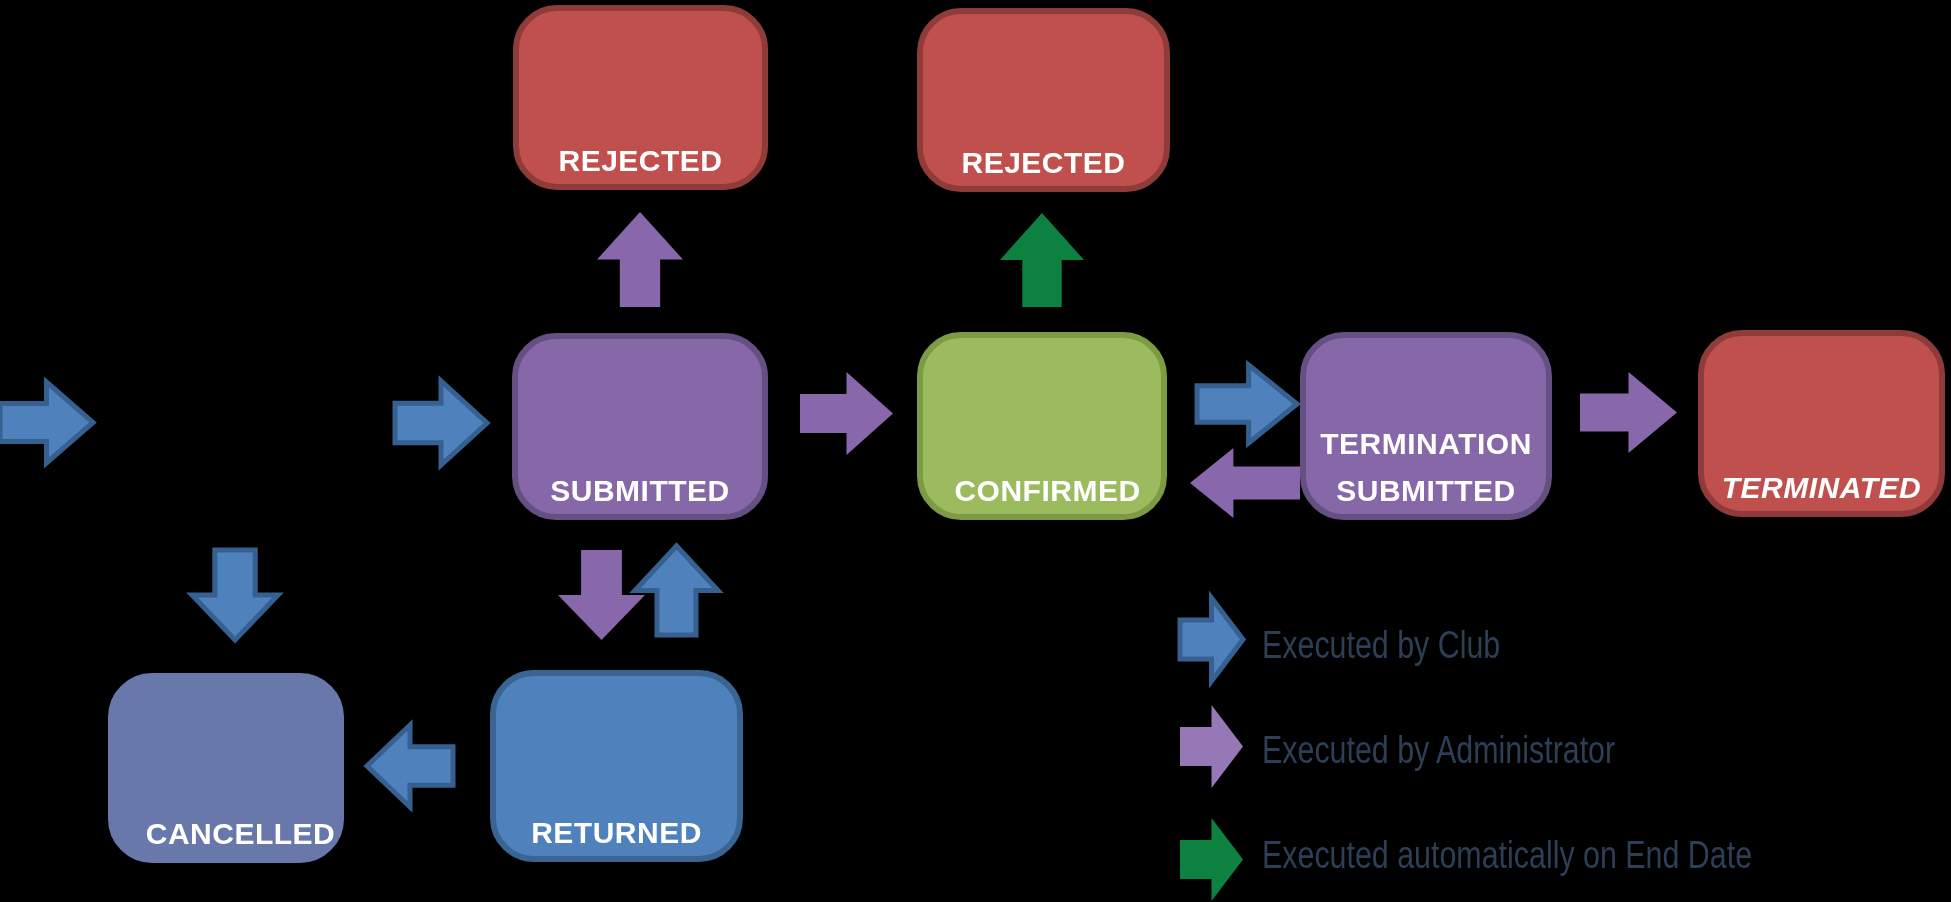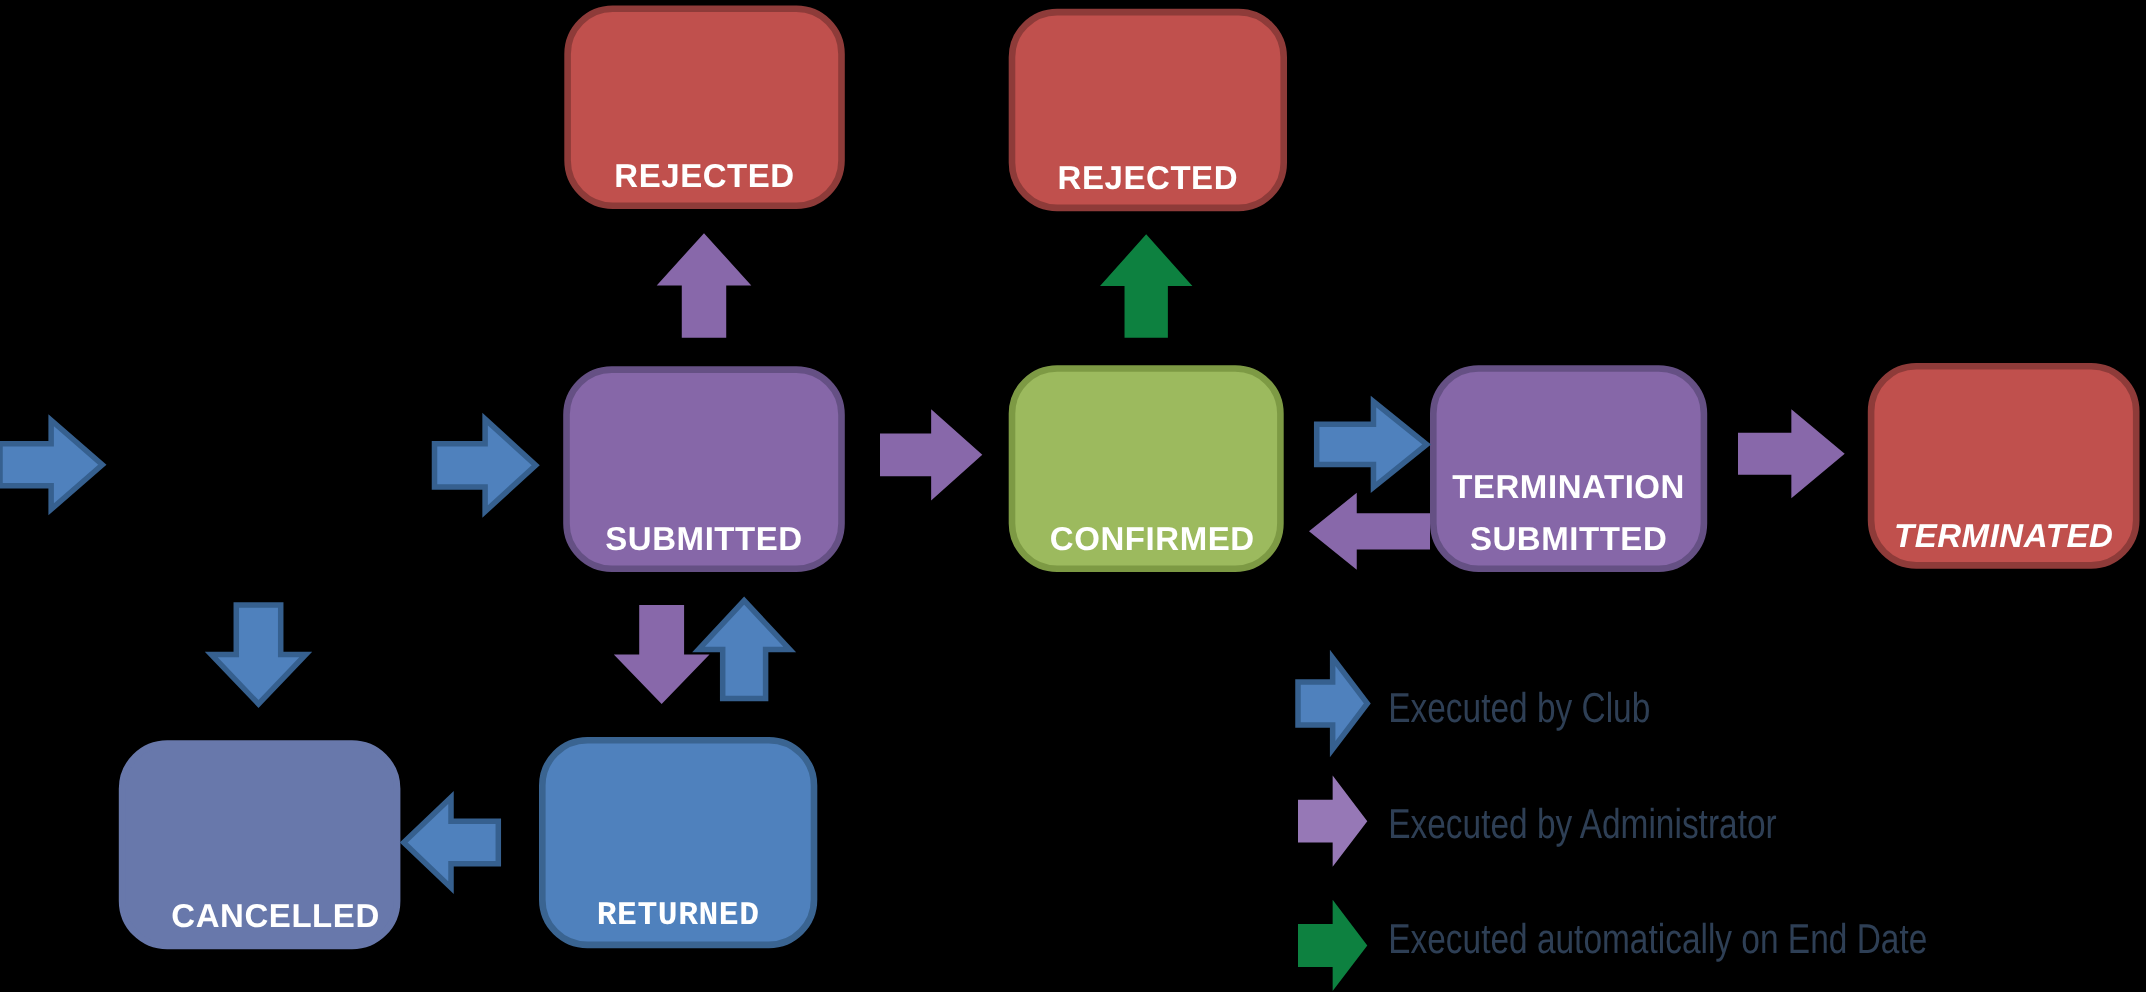--- a/index.html
+++ b/index.html
@@ -55,25 +55,25 @@
     <div class="state" style="left: 917px; top: 332px; width: 250px; height: 188px; background: rgb(156, 186, 94); border-color: rgb(125, 154, 68); padding-left: 11px;">
       <span class="label" style="color: rgb(255, 255, 255);">CONFIRMED</span>
     </div>
     <div class="state" style="left: 1300px; top: 332px; width: 252px; height: 188px; background: rgb(134, 103, 168); border-color: rgb(101, 80, 132);">
       <span class="label" style="color: rgb(255, 255, 255); margin-top: 44px;">TERMINATION
 SUBMITTED</span>
     </div>
     <div class="state" style="left: 1698px; top: 330px; width: 247px; height: 187px; background: rgb(192, 80, 77); border-color: rgb(142, 59, 57); font-style: italic;">
       <span class="label" style="color: rgb(255, 255, 255);">TERMINATED</span>
     </div>
-    <div class="state" style="left: 108px; top: 673px; width: 256px; height: 190px; background: rgb(104, 120, 171); border-color: rgb(104, 120, 171); padding-left: 29px;">
+    <div class="state" style="left: 108px; top: 673px; width: 236px; height: 190px; background: rgb(104, 120, 171); border-color: rgb(104, 120, 171); padding-left: 29px;">
       <span class="label" style="color: rgb(255, 255, 255);">CANCELLED</span>
     </div>
     <div class="state" style="left: 490px; top: 670px; width: 253px; height: 192px; background: rgb(79, 129, 189); border-color: rgb(58, 100, 145);">
-      <span class="label" style="color: rgb(255, 255, 255); font-family: Liberation Mono, monospace;">RETURNED</span>
+      <span class="label" style="color: rgb(255, 255, 255);">RETURNED</span>
     </div>
     <svg class="arrow" width="93" height="81" viewBox="0 0 93 81" style="left: 0px; top: 382px;">
       <polygon points="0.0,21.5 46.5,21.5 46.5,0.0 93.0,40.5 46.5,81.0 46.5,59.5 0.0,59.5" fill="#4f81bd" stroke="#36608f" stroke-width="5"></polygon>
     </svg>
     <svg class="arrow" width="92" height="84" viewBox="0 0 92 84" style="left: 395px; top: 381px;">
       <polygon points="0.0,22.3 46.0,22.3 46.0,0.0 92.0,42.0 46.0,84.0 46.0,61.7 0.0,61.7" fill="#4f81bd" stroke="#36608f" stroke-width="5"></polygon>
     </svg>
     <svg class="arrow" width="86" height="95" viewBox="0 0 86 95" style="left: 597px; top: 212px;">
       <polygon points="22.8,95.0 22.8,47.5 0.0,47.5 43.0,0.0 86.0,47.5 63.2,47.5 63.2,95.0" fill="#8868aa"></polygon>
     </svg>

